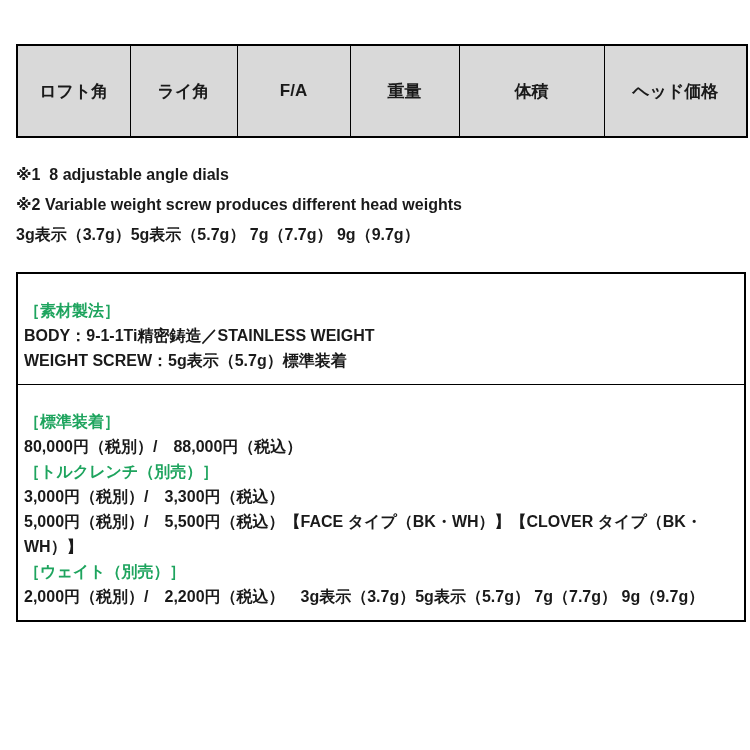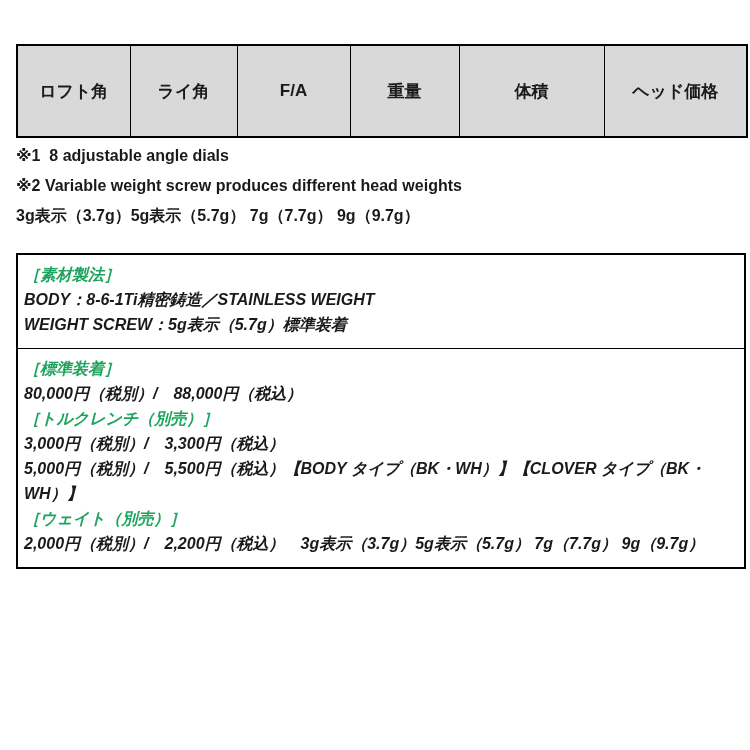--- a/index.html
+++ b/index.html
@@ -35,36 +35,36 @@
   table.spec td {
     font-size: 18px;
     height: 89px;
     background: #ffffff;
   }
   table.spec td .vline { line-height: 28px; }
   col.c1 { width: 113px; } col.c2 { width: 107px; } col.c3 { width: 113px; }
   col.c4 { width: 109px; } col.c5 { width: 145px; } col.c6 { width: 143px; }
 
   
-  .footnotes { margin-top: 3px; }
+  .footnotes { margin-top: 22px; }
   .footnote {
     font-size: 16px;
     line-height: 30px;
     white-space: pre-wrap;
     color: #1a1a1a;
   }
 
   
   .details-panel {
     margin-top: 22px;
     width: 730px;
     border: 2px solid #000;
     background: #ffffff;
   }
-  .panel-section { padding: 7px 8px 11px 6px; font-style: italic; }
+  .panel-section { padding: 24px 8px 11px 6px; }
   .panel-section + .panel-section { border-top: 1px solid #000; }
   .detail-line {
     font-size: 16px;
     line-height: 25px;
     white-space: pre-wrap;
   }
   .detail-line.heading { color: #1ea45e; }
 </style>
 </head>
 <body>
@@ -95,29 +95,29 @@
   <div class="footnotes">
     <div class="footnote">※1  8 adjustable angle dials</div>
     <div class="footnote">※2 Variable weight screw produces different head weights</div>
     <div class="footnote">3g表示（3.7g）5g表示（5.7g） 7g（7.7g） 9g（9.7g）</div>
   </div>
 
   <div class="details-panel">
 
     <div class="panel-section">
       <div class="detail-line heading">［素材製法］</div>
-      <div class="detail-line body">BODY：8-6-1Ti精密鋳造／STAINLESS WEIGHT</div>
+      <div class="detail-line body">BODY：9-1-1Ti精密鋳造／STAINLESS WEIGHT</div>
       <div class="detail-line body">WEIGHT SCREW：5g表示（5.7g）標準装着</div>
     </div>
 
     <div class="panel-section">
       <div class="detail-line heading">［標準装着］</div>
       <div class="detail-line body">80,000円（税別）/　88,000円（税込）</div>
       <div class="detail-line heading">［トルクレンチ（別売）］</div>
       <div class="detail-line body">3,000円（税別）/　3,300円（税込）</div>
-      <div class="detail-line body">5,000円（税別）/　5,500円（税込）【BODY タイプ（BK・WH）】【CLOVER タイプ（BK・WH）】</div>
+      <div class="detail-line body">5,000円（税別）/　5,500円（税込）【FACE タイプ（BK・WH）】【CLOVER タイプ（BK・WH）】</div>
       <div class="detail-line heading">［ウェイト（別売）］</div>
       <div class="detail-line body">2,000円（税別）/　2,200円（税込）　3g表示（3.7g）5g表示（5.7g） 7g（7.7g） 9g（9.7g）</div>
     </div>
 
   </div>
 
 </div>
 
 </body></html>

